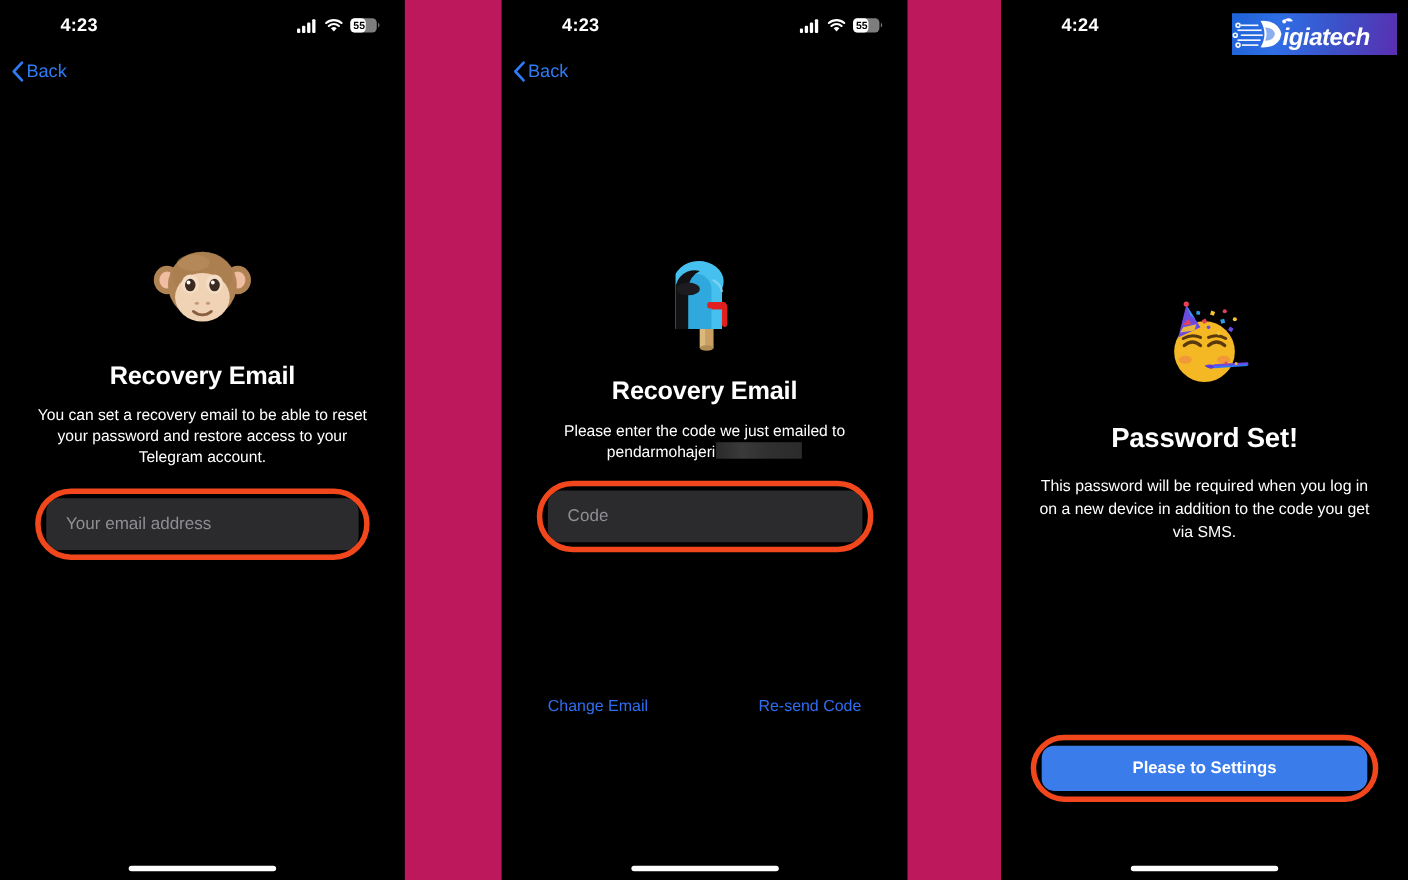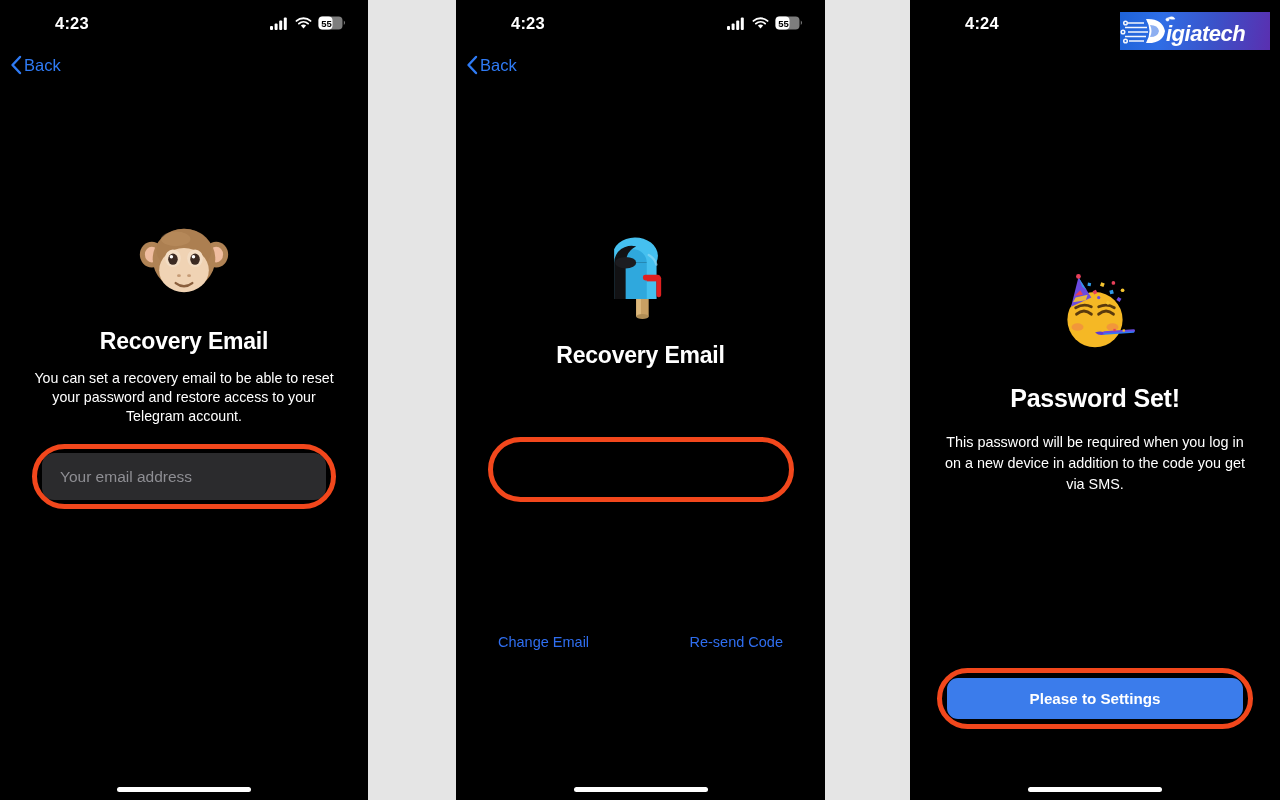--- a/index.html
+++ b/index.html
@@ -13,21 +13,21 @@
   }
   body {
     font-family: "Liberation Sans", sans-serif;
     -webkit-font-smoothing: antialiased;
   }
 
   .stage {
     position: relative;
     width: 1280px;
     height: 800px;
-    background: #e5e5e5;
+    background: #be185d;
   }
 
   
   .phone {
     position: absolute;
     top: 0;
     height: 800px;
     background: #000000;
     overflow: hidden;
   }
@@ -352,22 +352,29 @@
         <path d="M22 20 a22 18 0 0 1 44 14 v38 h-10 V34 a14 14 0 0 0 -28 0 v38 h-6 Z" fill="#45c0ef"></path>
         <path d="M22 34 a18 18 0 0 1 23 -17 a20 20 0 0 0 -11 17 v38 h-12 Z" fill="#121214"></path>
         <ellipse cx="34" cy="34" rx="11" ry="6" fill="#1c1c20"></ellipse>
         <path d="M56 50 h14 v3.5 h-14 Z" fill="#e02020"></path>
         <rect x="52" y="46.5" width="18" height="6" rx="2.5" fill="#e02020"></rect>
         <rect x="66" y="48" width="5" height="22" rx="2.2" fill="#e02020"></rect>
         <path d="M58 26 a20 16 0 0 1 8 10" stroke="#8fd9f5" stroke-width="2.4" fill="none" opacity="0.7" stroke-linecap="round"></path>
       </svg>
 
       <h1 class="screen-title">Recovery Email</h1>
-    </div>
-
+      <p class="screen-desc">
+        <span>Please enter the code we just emailed to</span><br>
+        <span>pendarmohajeri</span><span class="redacted-block"></span>
+      </p>
+    </div>
+
+    <div class="text-field" id="field-code" style="left:42px; top:446px; width:286px; height:47px;">
+      <span class="placeholder">Code</span>
+    </div>
     <div class="hl-ring" id="ring-code" style="left:32px; top:437px; width:306px; height:65px;"></div>
 
     <div class="links-row">
       <span class="link-btn">Change Email</span>
       <span class="link-btn">Re-send Code</span>
     </div>
 
     <div class="home-indicator"></div>
   </div>
 

